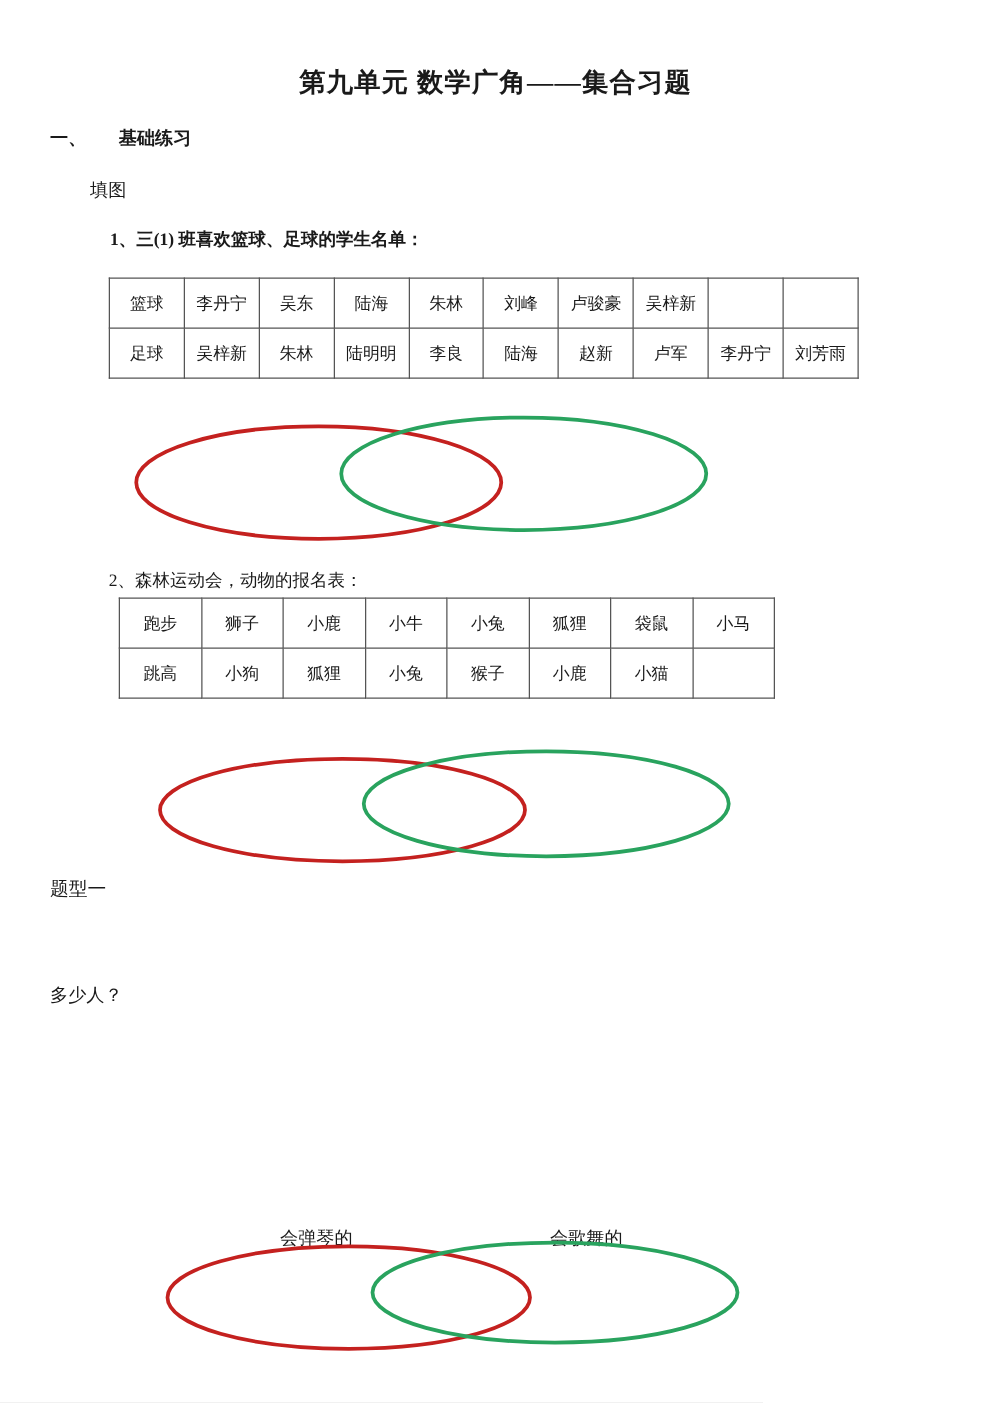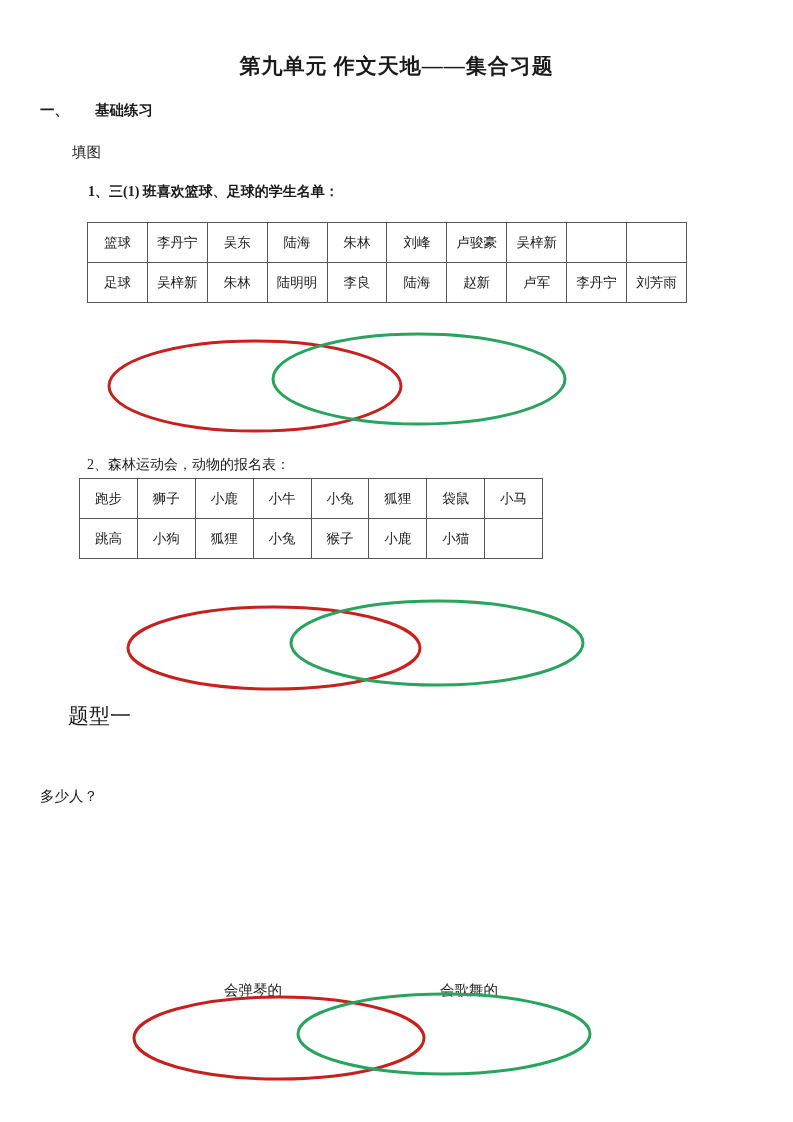--- a/index.html
+++ b/index.html
@@ -34,39 +34,39 @@
     height:39px;
     text-align:center;
     vertical-align:middle;
     font-size:13.5px;
     font-family:"Liberation Serif","DejaVu Serif",serif;
     color:#1a1a1a;
     padding:0 2px;
     overflow:hidden;
   }
   .table1{top:222px;left:87px;width:600px;}
-  .table2{top:478px;left:79px;width:464px;}
+  .table2{top:478px;left:95px;width:525px;}
   svg.venn{position:absolute;}
   .venn1{left:95px;top:330px;}
   .venn2{left:115px;top:594px;}
   .venn3{left:120px;top:990px;}
-  .topic{top:702px;left:40px;font-size:21px;margin-left:28px;}
+  .topic{top:702px;left:40px;font-size:15px;}
   .p1l1{top:744px;left:75px;font-size:14.5px;}
   .p1l2{top:787px;left:40px;font-size:14.5px;}
   .p2l1{top:892px;left:70px;font-size:14.5px;letter-spacing:0.2px;}
   .p2l2{top:934px;left:70px;font-size:14.5px;letter-spacing:0.2px;}
   .venn3-label-left{top:981px;left:224px;font-size:14.5px;}
   .venn3-label-right{top:981px;left:440px;font-size:14.5px;}
 </style>
 </head>
 <body>
 
 <div class="page">
 
-  <div class="abs title">第九单元 作文天地——集合习题</div>
+  <div class="abs title">第九单元 数学广角——集合习题</div>
 
   <div class="abs sec-line">
     <span>一、</span><span class="sec-label">基础练习</span>
   </div>
 
   <div class="abs fill-label">填图</div>
 
   <div class="abs prompt1">1、三(1) 班喜欢篮球、足球的学生名单：</div>
 
   <table class="sheet table1">

